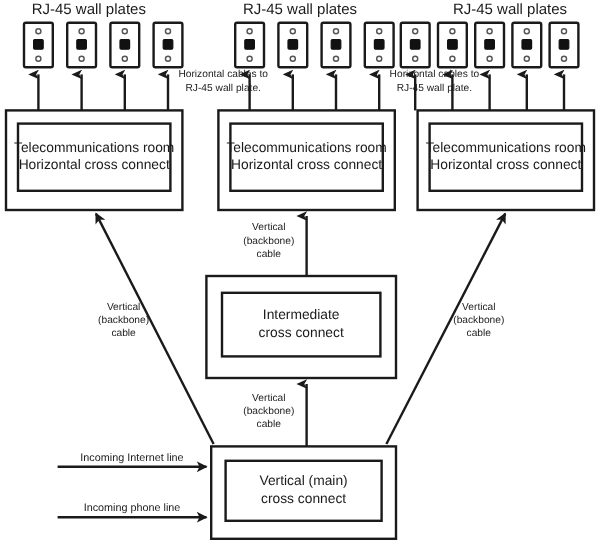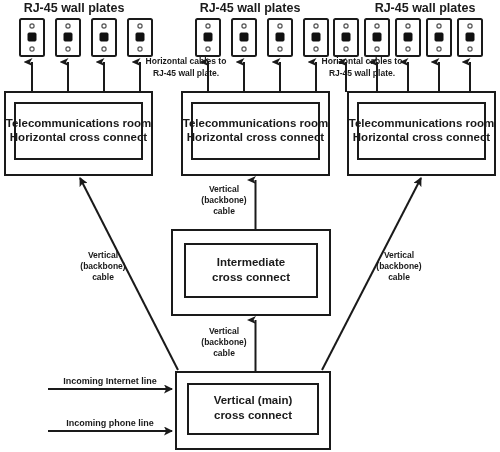--- a/index.html
+++ b/index.html
@@ -11,21 +11,20 @@
     width: 500px;
     height: 452px;
     font-family: "Liberation Sans", sans-serif;
     overflow: hidden;
   }
   #diagram-root {
     position: relative;
     width: 412px;
     height: 452px;
     background: #ffffff;
-    font-weight: bold;
   }
   svg#diagram {
     display: block;
     width: 500px;
     height: 452px;
   }
   .box-outer {
     fill: #ffffff;
     stroke: #1a1a1a;
     stroke-width: 2;

